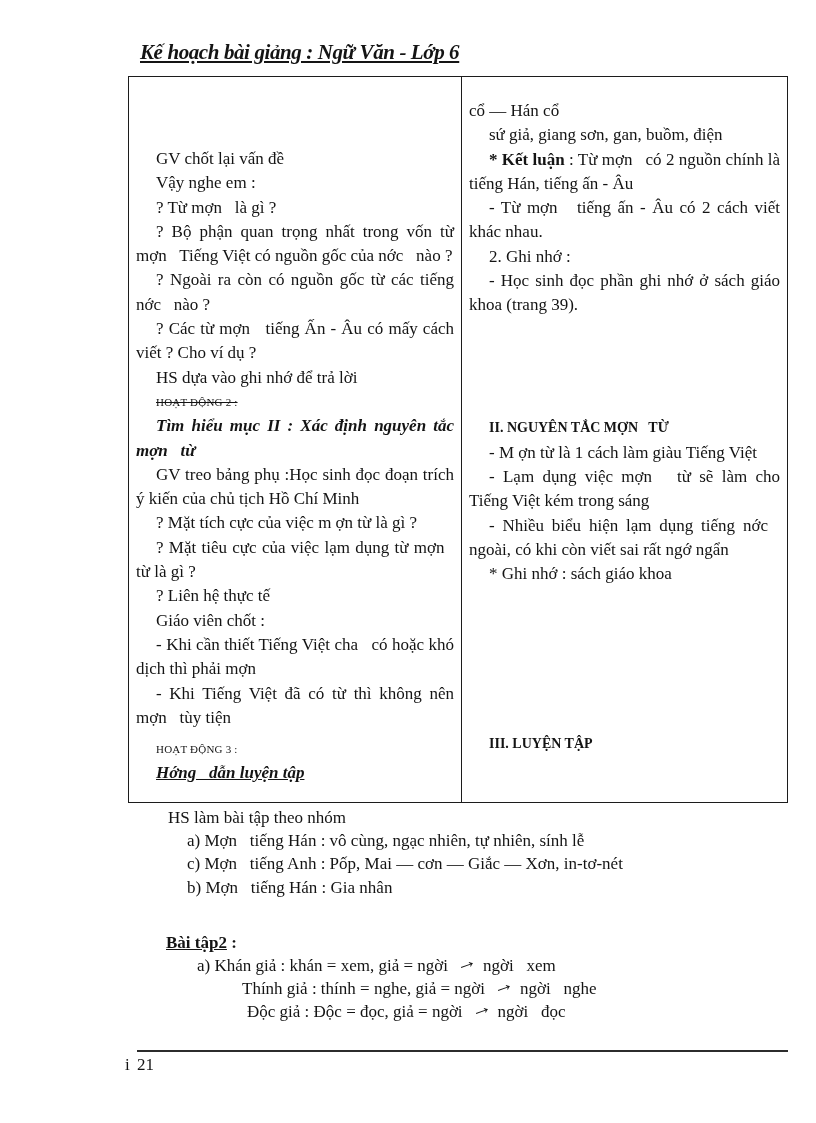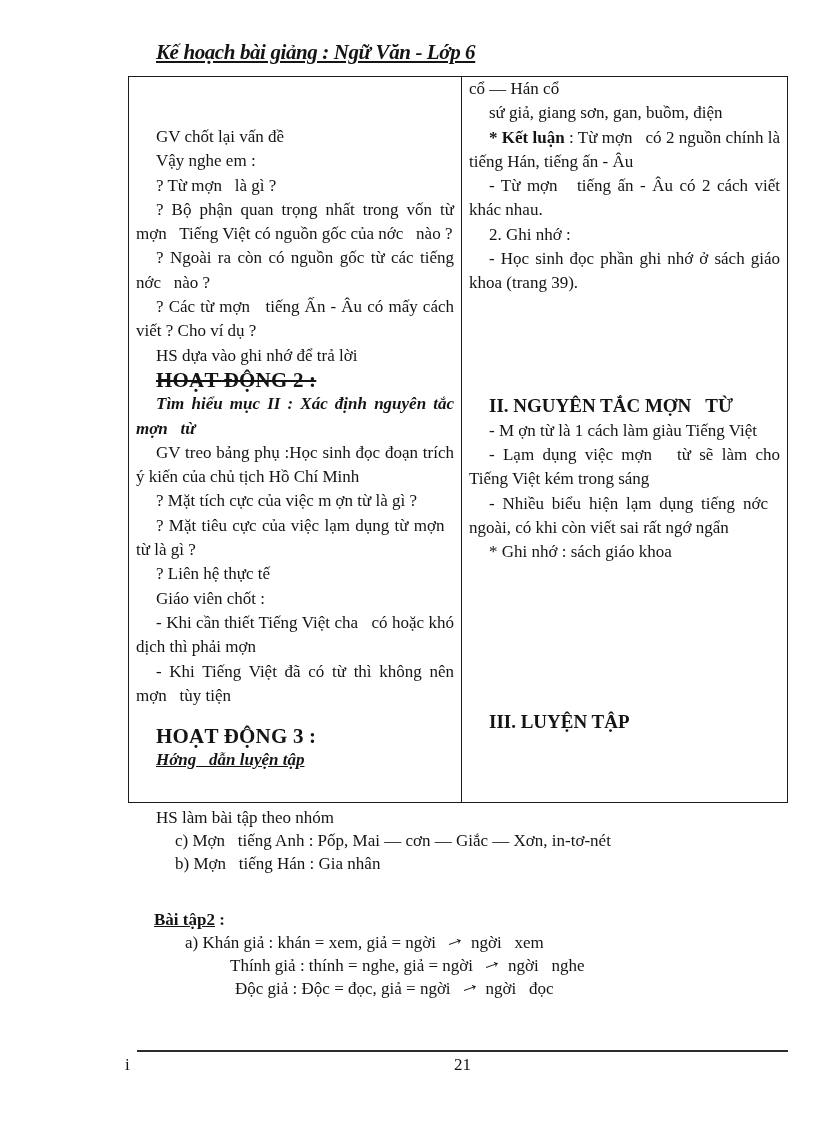--- a/index.html
+++ b/index.html
@@ -5,57 +5,57 @@
   html,body { margin:0; padding:0; background:#888; }
   .page {
     position:relative;
     width:816px; height:1123px;
     background:#ffffff;
     font-family:"Liberation Serif","DejaVu Serif",serif;
     color:#141414;
     overflow:hidden;
   }
   .doc-header {
-    position:absolute; left:156px; top:40px;
+    position:absolute; left:140px; top:40px;
     font-size:21px; font-style:italic; font-weight:bold;
     text-decoration:underline;
     letter-spacing:-0.4px;
   }
   .lesson-table {
     position:absolute; left:128px; top:76px;
     width:643px; height:727px;
     border-collapse:collapse; table-layout:fixed;
   }
   .lesson-table td {
     border:1.6px solid #1c1c1c;
     vertical-align:top;
-    padding:0 7px 0 7px;
+    padding:22px 7px 0 7px;
     overflow:hidden;
   }
   .col-left  { width:318px; }
   .col-right { width:311px; }
 
   .line { margin:0; font-size:17px; line-height:24.3px; }
   .line.indent { text-indent:20px; }
   .line.justify { text-align:justify; }
   .line.gap-top-lg { margin-top:48px; }
-  .line.gap-top-sm { margin-top:16px; }
-  .line.activity { font-weight:bold; font-size:21px; letter-spacing:0.2px; }
+  .line.gap-top-sm { margin-top:7px; }
+  .line.activity { font-weight:normal; font-size:11px; letter-spacing:0.2px; }
   .line.strike { text-decoration:line-through; }
   .line.bold-italic { font-weight:bold; font-style:italic; }
   .line.underline { text-decoration:underline; }
-  .line.heading { font-weight:bold; font-size:19px; line-height:26px; }
+  .line.heading { font-weight:bold; font-size:14px; line-height:26px; }
   .line.space-before-lg { margin-top:97px; }
   .line.space-before-xl { margin-top:145px; }
 
   .b { font-weight:bold; }
   .u { text-decoration:underline; }
 
   .exercises {
-    position:absolute; left:128px; top:806px; width:662px;
+    position:absolute; left:140px; top:806px; width:662px;
     font-size:17px; line-height:23.2px;
   }
   .exercises .line { line-height:23.2px; }
   .line.lv1  { padding-left:28px; }
   .line.lv1b { padding-left:26px;margin-top:32px; }
   .line.lv2  { padding-left:47px; }
   .line.lv2b { padding-left:57px; }
   .line.lv2c { padding-left:52px; }
   .line.lv3  { padding-left:102px; }
   .line.lv3b { padding-left:107px; }
@@ -64,21 +64,21 @@
     display:inline-block;
     transform:rotate(-20deg) translateY(-2px);
     font-weight:bold; font-size:21px; line-height:1;
     margin:0 6px 0 8px;
   }
 
   .footer { position:absolute; left:137px; right:28px; top:1050px; }
   .footer-line { border-top:2px solid #2c2c2c; }
   .footer-row { position:relative; font-size:17px; margin-top:3px; }
   .footer-mark { position:absolute; left:-12px; top:0; }
-  .page-num { display:block; text-align:center; }
+  .page-num { display:block; }
 </style>
 </head>
 <body>
 
 <div class="page">
 
   <div class="doc-header">Kế hoạch bài giảng : Ngữ Văn - Lớp 6</div>
 
   <table class="lesson-table">
     <tbody>
@@ -116,20 +116,21 @@
             <p class="line indent justify">- Nhiều biểu hiện lạm dụng tiếng nớc&nbsp;&nbsp; ngoài, có khi còn viết sai rất ngớ ngẩn</p>
             <p class="line indent">* Ghi nhớ : sách giáo khoa</p>
             <p class="line indent heading space-before-xl">III. LUYỆN TẬP</p>
           </td>
     </tr>
   </tbody>
     </table>
 
   <div class="exercises">
       <p class="line lv1">HS làm bài tập theo nhóm</p>
+      <p class="line lv2">a) Mợn&nbsp;&nbsp; tiếng Hán : vô cùng, ngạc nhiên, tự nhiên, sính lễ</p>
       <p class="line lv2">c) Mợn&nbsp;&nbsp; tiếng Anh : Pốp, Mai — cơn — Giắc — Xơn, in-tơ-nét</p>
       <p class="line lv2">b) Mợn&nbsp;&nbsp; tiếng Hán : Gia nhân</p>
       <p class="line lv1b"><span class="b u">Bài tập2</span><span class="b"> :</span></p>
       <p class="line lv2b"><span>a) Khán giả : khán = xem, giả = ngời</span><span class="arrow">→</span><span>ngời&nbsp;&nbsp; xem</span></p>
       <p class="line lv3"><span>Thính giả : thính = nghe, giả = ngời</span><span class="arrow">→</span><span>ngời&nbsp;&nbsp; nghe</span></p>
       <p class="line lv3b"><span>Độc giả : Độc = đọc, giả = ngời</span><span class="arrow">→</span><span>ngời&nbsp;&nbsp; đọc</span></p>
     </div>
 
   <div class="footer">
     <div class="footer-line"></div>

